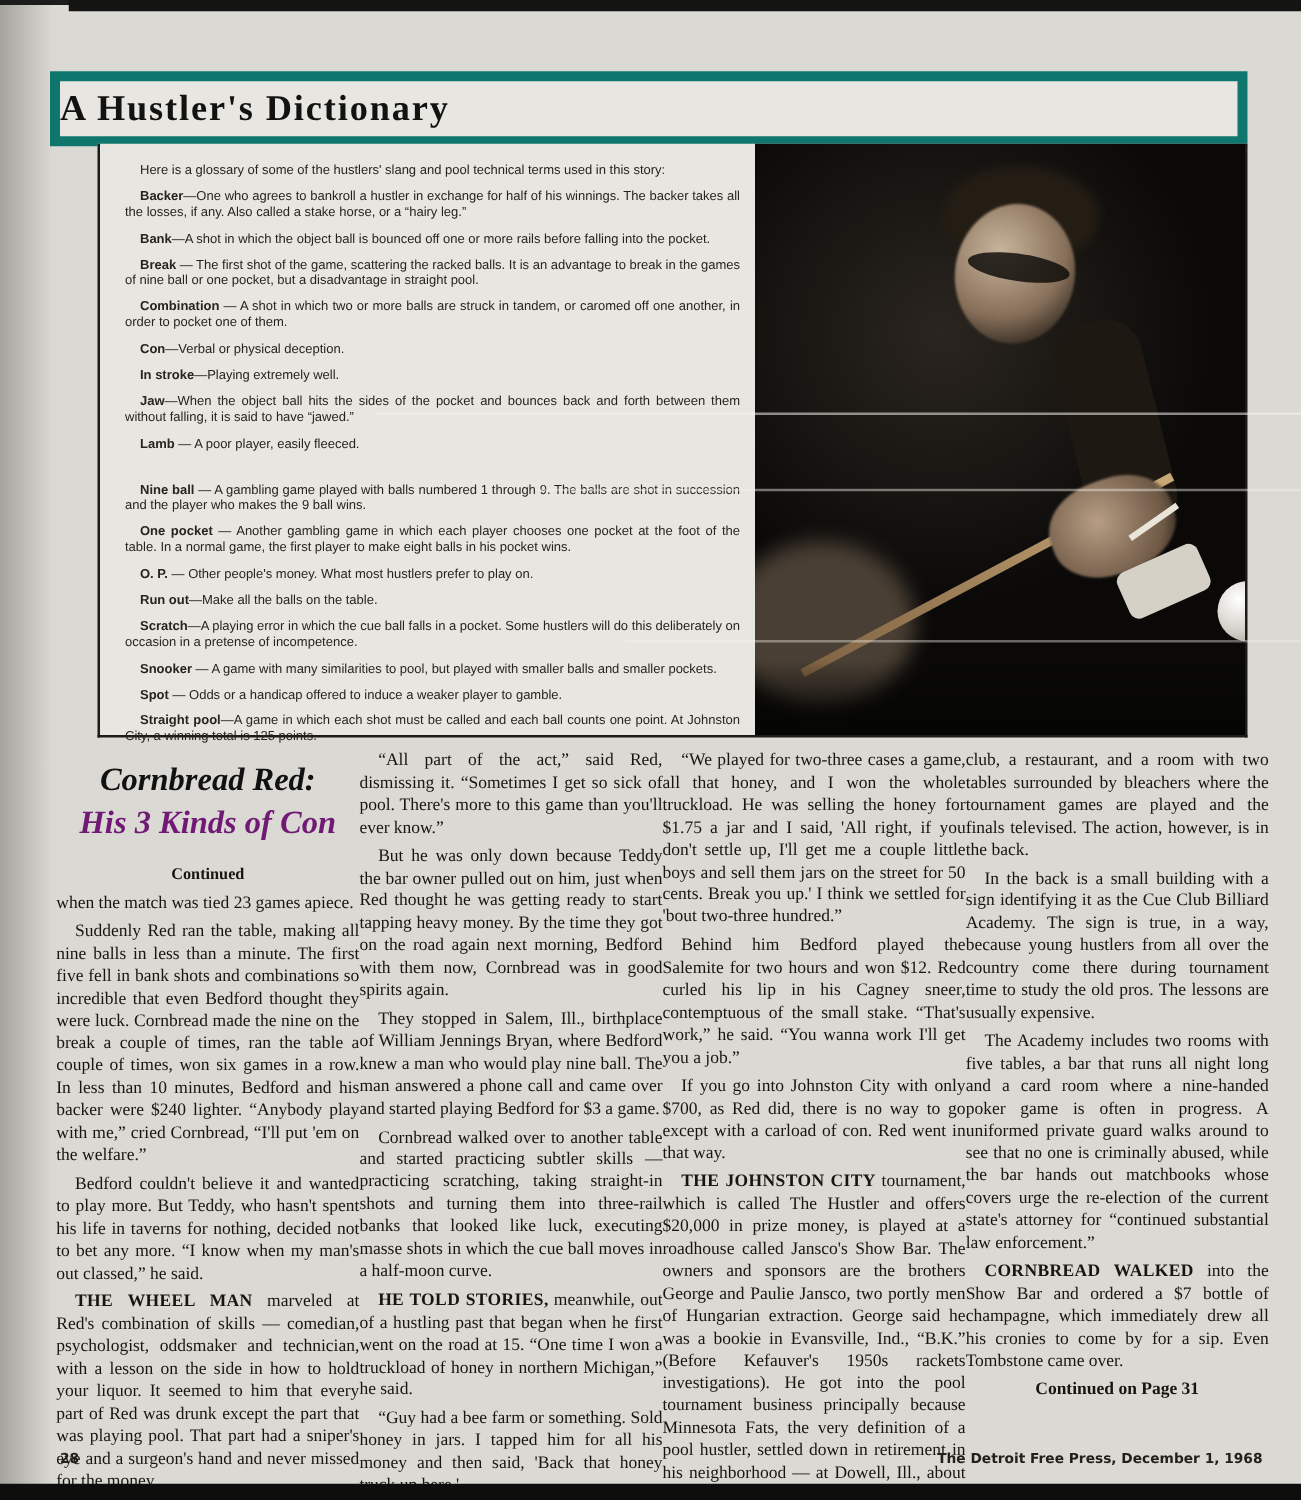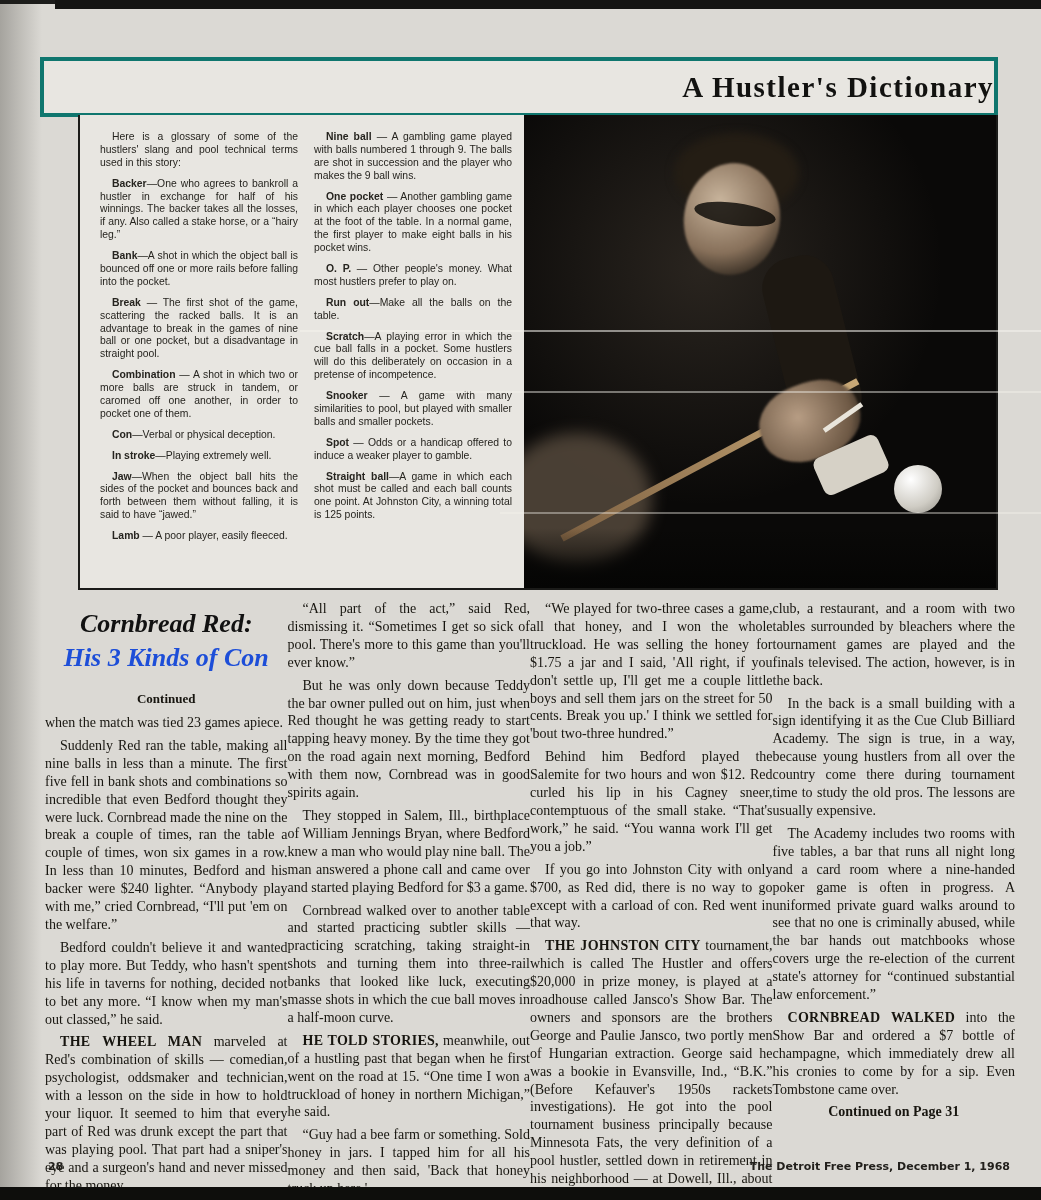--- a/index.html
+++ b/index.html
@@ -7,26 +7,26 @@
   #page{position:relative;width:1041px;height:1200px;background:#dbd9d4;overflow:hidden;}
   
   .edge-left{position:absolute;left:0;top:0;width:42px;height:1200px;
     background:linear-gradient(to right,rgba(100,98,92,.45),rgba(100,98,92,0));}
   .edge-top{position:absolute;left:0;top:0;width:1041px;height:4px;background:#1c1c1a;}
   .strip-top{position:absolute;left:55px;top:0;width:986px;height:9px;background:#141412;}
   .strip-bottom{position:absolute;left:0;bottom:0;width:1041px;height:13px;background:#0e0e0c;}
 
   
   .dict-title-box{position:absolute;left:40px;top:57px;width:958px;height:60px;box-sizing:border-box;
-    border:4px solid #0f766e;background:#e8e6e1;display:flex;align-items:center;justify-content:flex-end;}
+    border:8px solid #0f766e;background:#e8e6e1;display:flex;align-items:center;justify-content:flex-start;}
   .dict-title{font:700 29px/1 "Liberation Serif",serif;letter-spacing:1.5px;color:#121210;}
   .dict-content-box{position:absolute;left:78px;top:115px;width:920px;height:475px;box-sizing:border-box;
     border:2px solid #1b1b19;border-top:none;background:#e8e6e1;display:flex;}
-  .glossary{width:444px;box-sizing:border-box;padding:16px 12px 0 20px;display:flex;gap:16px;
-    font-family:"Liberation Sans",sans-serif;font-size:10.4px;line-height:1.24;color:#26241f;text-align:justify;}
+  .glossary{width:524px;box-sizing:border-box;padding:16px 12px 0 20px;display:flex;gap:16px;
+    font-family:"Liberation Sans",sans-serif;font-size:10.4px;line-height:1.24;color:#26241f;text-align:justify;flex-direction:column;}
   .gcol{flex:1;min-width:0;}
   .entry{margin:0 0 8px;text-indent:12px;}
   .entry b{font-weight:700;}
 
   
   .photo{flex:1;position:relative;background:#0a0908;overflow:hidden;}
   .photo div{position:absolute;}
   .ph-glow{left:0;top:0;width:100%;height:100%;
     background:radial-gradient(circle at 38% 32%,rgba(170,148,124,.20),rgba(0,0,0,0) 55%);}
   .ph-hair{left:150px;top:18px;width:125px;height:80px;border-radius:50%;background:#241d14;filter:blur(4px);}
@@ -48,21 +48,21 @@
   
   .scratch{position:absolute;height:2px;background:rgba(244,242,236,.55);}
   .s1{left:300px;top:330px;width:741px;}
   .s2{left:430px;top:391px;width:611px;background:rgba(244,242,236,.45);}
   .s3{left:500px;top:512px;width:541px;background:rgba(244,242,236,.4);}
 
   
   .article{position:absolute;left:45px;top:600px;width:970px;height:560px;display:flex;gap:0;}
   .acol{flex:1;min-width:0;}
   .headline{font:italic 700 26px/1.22 "Liberation Serif",serif;text-align:center;color:#111;margin:8px 0 2px;}
-  .headline2{font:italic 700 26px/1.22 "Liberation Serif",serif;text-align:center;color:#1d4ed8;margin:0 0 18px;}
+  .headline2{font:italic 700 26px/1.22 "Liberation Serif",serif;text-align:center;color:#701a75;margin:0 0 18px;}
   .continued{font:700 13px/1.2 "Liberation Serif",serif;text-align:center;margin:0 0 7px;color:#17150f;}
   .para{font-size:14px;line-height:1.28;text-align:justify;margin:0 0 5px;color:#17150f;}
   .para.ind{text-indent:15px;}
   .para strong{font-weight:700;letter-spacing:.3px;}
   .para.center{text-align:center;font-weight:700;}
 
   
   .footer-left{position:absolute;left:48px;top:1160px;font:700 11px "DejaVu Sans",sans-serif;color:#22201c;}
   .footer-right{position:absolute;right:31px;top:1160px;font:700 11px "DejaVu Sans",sans-serif;color:#22201c;}
 </style>
@@ -95,21 +95,21 @@
       </div>
       <div class="gcol">
         <div>
             <p class="entry"><b>Nine ball</b> — A gambling game played with balls numbered 1 through 9.  The balls are shot in succession and the player who makes the 9 ball wins.</p>
             <p class="entry"><b>One pocket</b> — Another gambling game in which each player chooses one pocket at the foot of the table. In a normal game, the first player to make eight balls in his pocket wins.</p>
             <p class="entry"><b>O. P.</b> — Other people's money. What most hustlers prefer to play on.</p>
             <p class="entry"><b>Run out</b>—Make all the balls on the table.</p>
             <p class="entry"><b>Scratch</b>—A playing error in which the cue ball falls in a pocket. Some hustlers will do this deliberately on occasion in a pretense of incompetence.</p>
             <p class="entry"><b>Snooker</b> — A game with many similarities to pool, but played with smaller balls and smaller pockets.</p>
             <p class="entry"><b>Spot</b> — Odds or a handicap offered to induce a weaker player to gamble.</p>
-            <p class="entry"><b>Straight ball</b>—A game in which each shot must be called and each ball counts one point.  At Johnston City, a winning total is 125 points.</p>
+            <p class="entry"><b>Straight pool</b>—A game in which each shot must be called and each ball counts one point.  At Johnston City, a winning total is 125 points.</p>
           </div>
       </div>
     </div>
 
     <div class="photo">
       <div class="ph-glow"></div>
       <div class="ph-blob"></div>
       <div class="ph-hair"></div>
       <div class="ph-face"></div>
       <div class="ph-eyes"></div>

